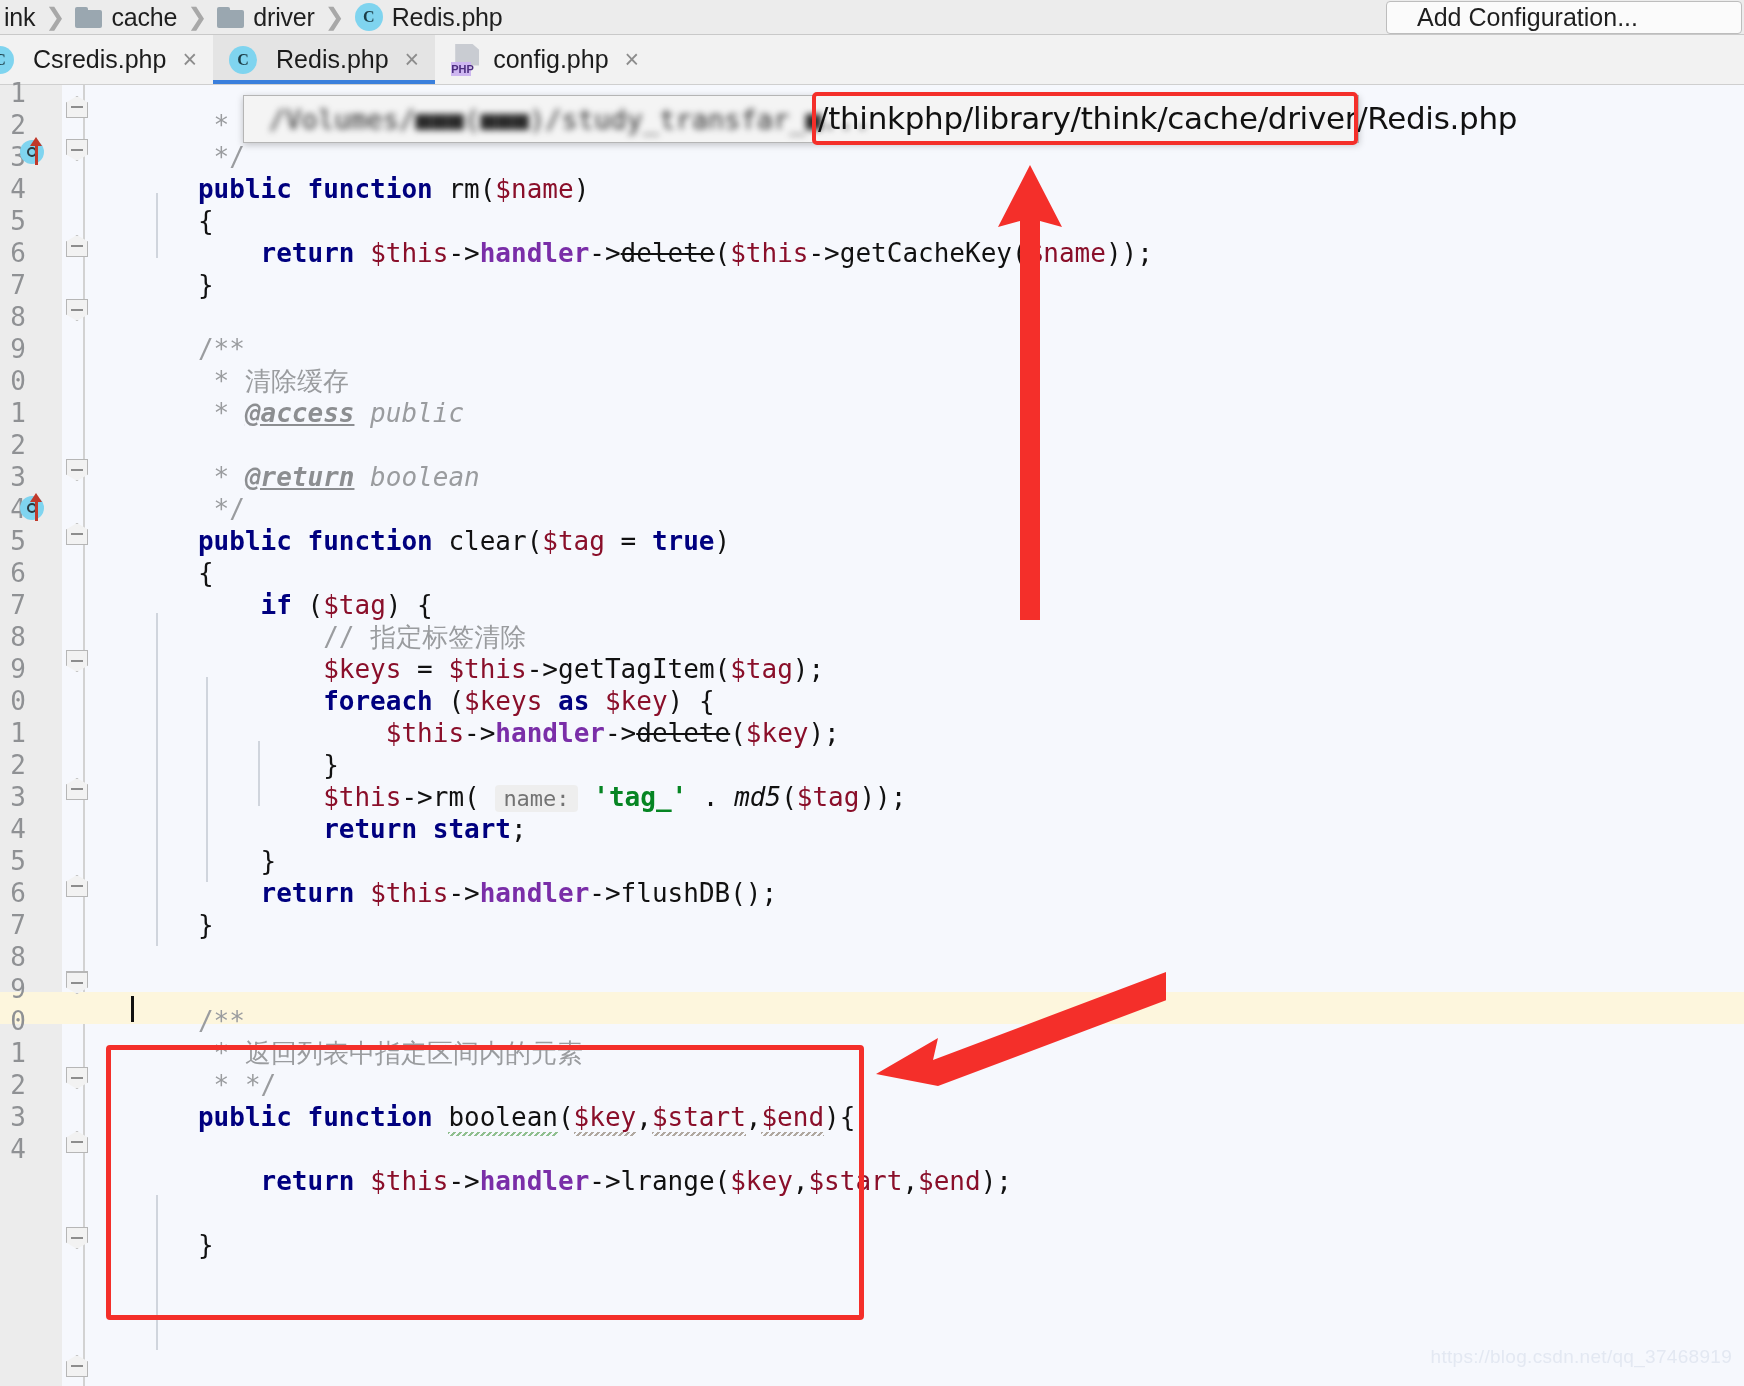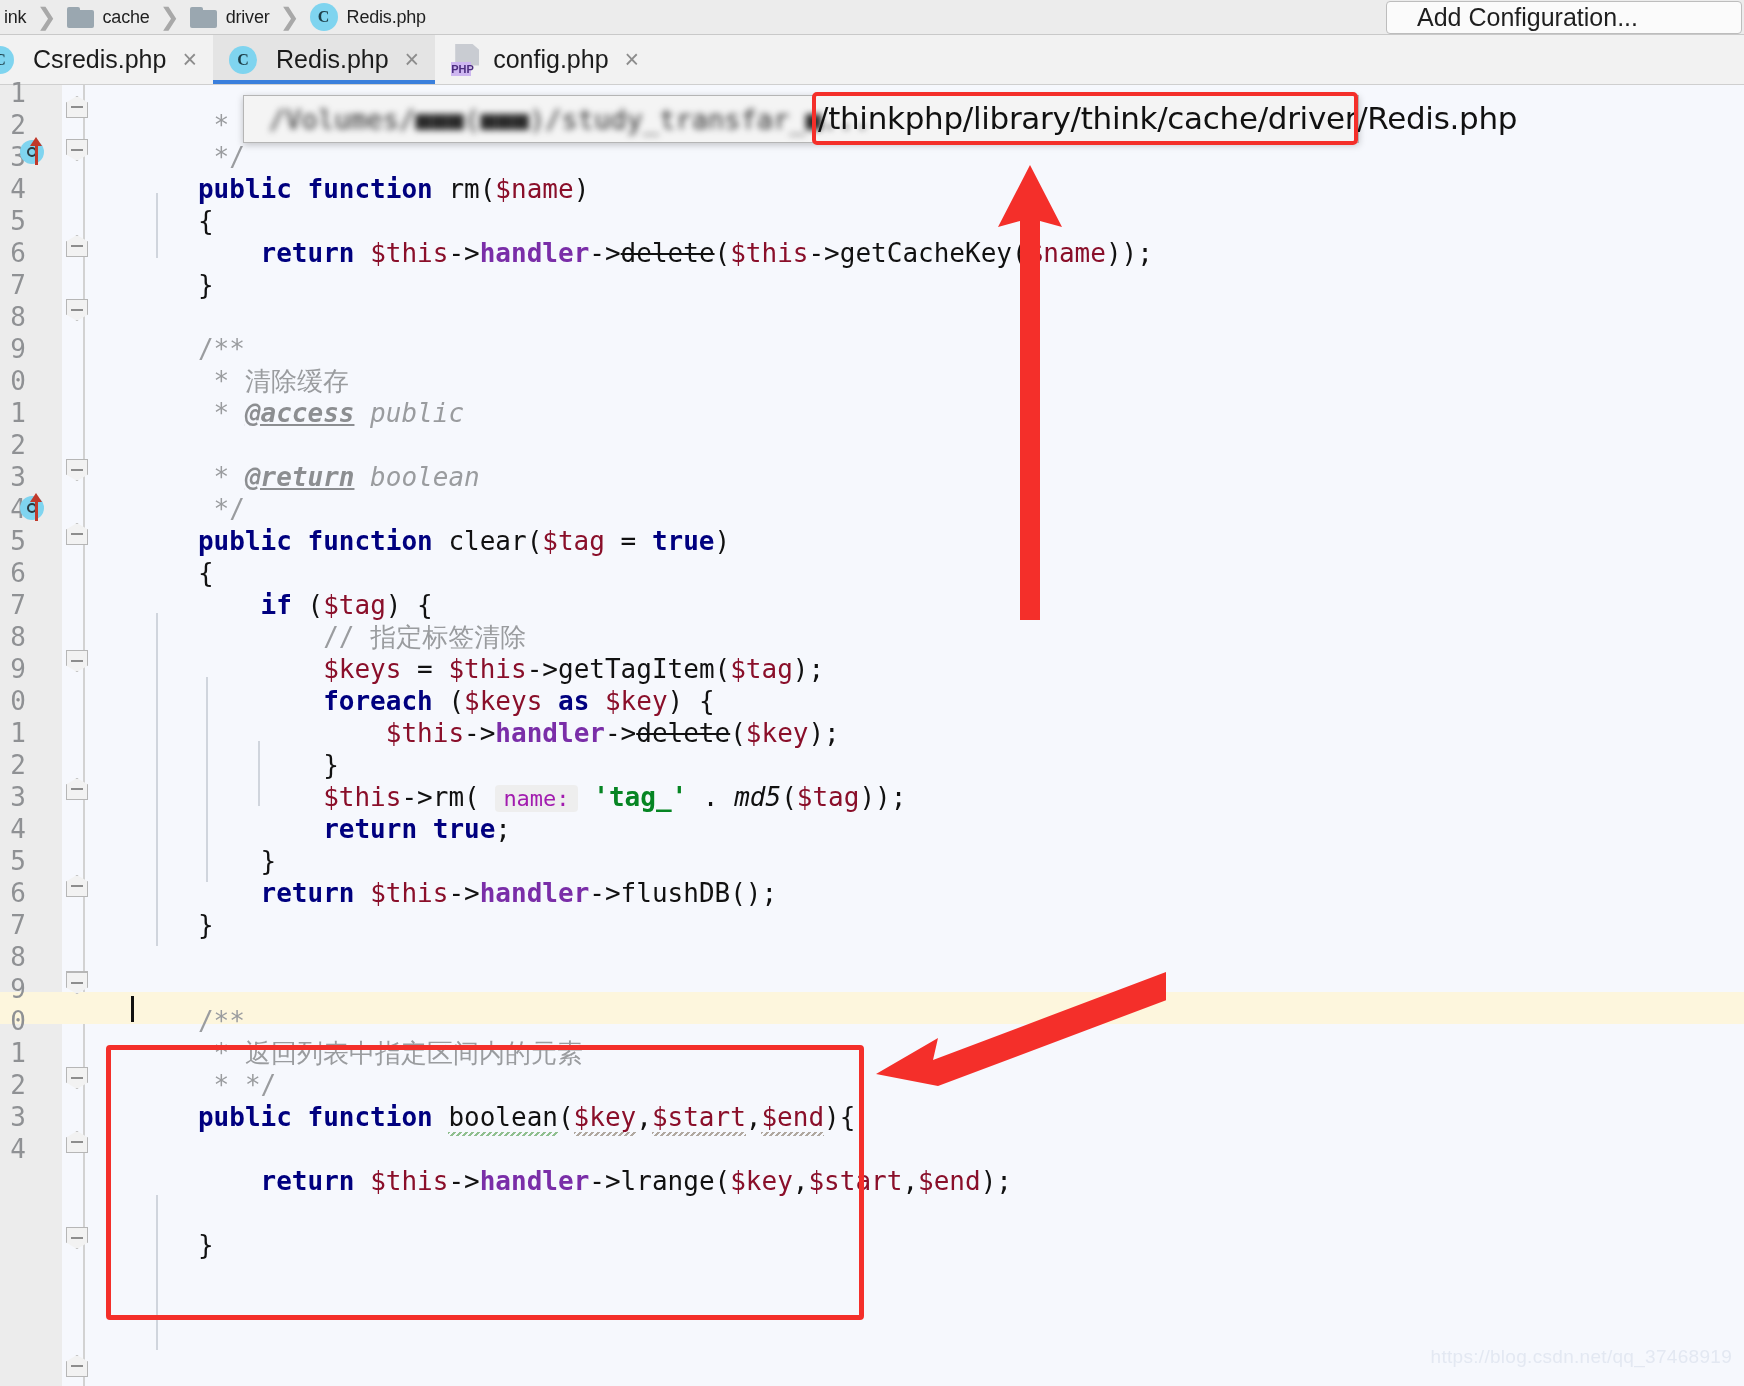--- a/index.html
+++ b/index.html
@@ -14,21 +14,21 @@
 
   
   #navbar{
     position:absolute; left:0; top:0; width:1744px; height:35px;
     background:#ececec;
     display:flex; align-items:center;
     border-bottom:1px solid #c9c9c9;
   }
   .crumbs{ display:flex; align-items:center; padding-left:0px; height:100%; }
   .crumb{ display:flex; align-items:center; height:100%; padding:0 4px; }
-  .crumb-label{ font-size:18px; color:#1f1f1f; letter-spacing:-0.2px; }
+  .crumb-label{ font-size:25px; color:#1f1f1f; letter-spacing:-0.2px; }
   .crumb-sep{ color:#a8a8a8; font-size:24px; margin:0 6px; font-weight:300; }
   .folder-ico{
     width:27px;height:21px;position:relative;margin-right:9px;flex:none;
   }
   .folder-ico:before{
     content:"";position:absolute;left:0;top:3px;width:27px;height:18px;
     background:#9aa7b0;border-radius:2px;
   }
   .folder-ico:after{
     content:"";position:absolute;left:0;top:0px;width:13px;height:6px;
@@ -145,21 +145,21 @@
   .strike{ color:#111111; text-decoration:line-through; }
   .cmt  { color:#9a9c9f; }
   .cmti { color:#9a9c9f; font-style:italic; }
   .tagu { color:#8c8e91; font-style:italic; font-weight:bold; text-decoration:underline; }
   .str  { color:#068523; font-weight:bold; }
   .md5  { color:#111111; font-style:italic; }
   .plain{ color:#111111; }
   .cmtv { color:#8a0f2a; font-style:italic; }
 
   .hint{
-    background:#eeeeee;color:#a21caf;border-radius:4px;
+    background:#eeeeee;color:#737373;border-radius:4px;
     padding:1px 8px;font-size:22px;font-family:"DejaVu Sans Mono", monospace;
   }
   .squig{
     background-image:repeating-linear-gradient(135deg,#8fbf8f 0 2px,transparent 2px 4px);
     background-repeat:repeat-x;background-size:6px 4px;background-position:0 100%;
     padding-bottom:4px;
   }
   .squig2{
     background-image:repeating-linear-gradient(135deg,#b0a8a0 0 2px,transparent 2px 4px);
     background-repeat:repeat-x;background-size:6px 4px;background-position:0 100%;
@@ -445,21 +445,21 @@
     <div class="line" style="top:600px;">
       <span class="plain">            </span><span class="var">$this</span><span class="plain">-&gt;</span><span class="prop">handler</span><span class="plain">-&gt;</span><span class="strike">delete</span><span class="plain">(</span><span class="var">$key</span><span class="plain">);</span>
     </div>
     <div class="line" style="top:632px;">
       <span class="plain">        }</span>
     </div>
     <div class="line" style="top:664px;">
       <span class="plain">        </span><span class="var">$this</span><span class="plain">-&gt;</span><span class="fn">rm(</span><span class="plain"> </span><span class="hint">name:</span><span class="plain"> </span><span class="str">'tag_'</span><span class="plain"> . </span><span class="md5">md5</span><span class="plain">(</span><span class="var">$tag</span><span class="plain">));</span>
     </div>
     <div class="line" style="top:696px;">
-      <span class="plain">        </span><span class="kw">return true</span><span class="plain">;</span>
+      <span class="plain">        </span><span class="kw">return start</span><span class="plain">;</span>
     </div>
     <div class="line" style="top:728px;">
       <span class="plain">    }</span>
     </div>
     <div class="line" style="top:760px;">
       <span class="plain">    </span><span class="kw">return </span><span class="var">$this</span><span class="plain">-&gt;</span><span class="prop">handler</span><span class="plain">-&gt;</span><span class="fn">flushDB();</span>
     </div>
     <div class="line" style="top:792px;">
       <span class="plain">}</span>
     </div>

